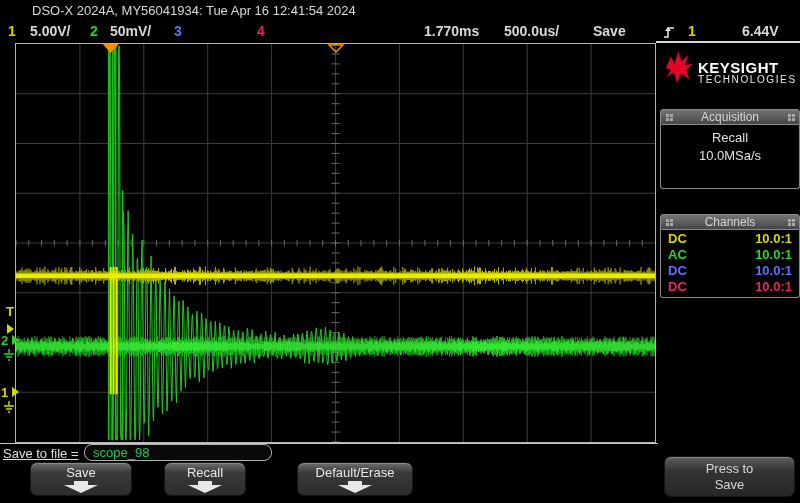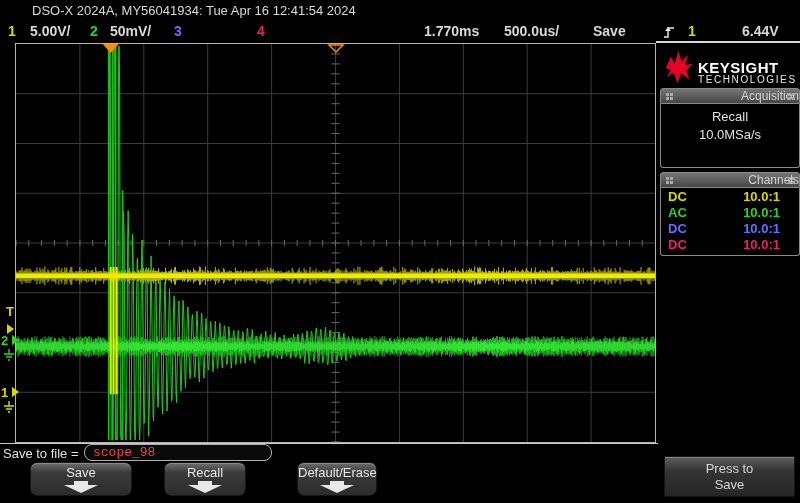--- a/index.html
+++ b/index.html
@@ -18,42 +18,42 @@
   
   .gmark { font-size:13px; font-weight:bold; line-height:12px; }
   .tri-right { width:0; height:0; border-top:5px solid transparent; border-bottom:5px solid transparent; display:inline-block; }
   
   .panel { left:660px; top:44px; width:140px; }
   .logo-row { display:flex; align-items:center; gap:4px; padding:4px 2px 3px 4px; }
   .logo-text .big { font-size:15px; font-weight:bold; color:#fff; letter-spacing:0.5px; line-height:15px;margin-top:12px; }
   .logo-text .small { font-size:10px; color:#e8e8e8; letter-spacing:1.6px; line-height:10px; }
   .sec-head { position:relative; height:16px; background:linear-gradient(#757575,#464646);
               border:1px solid #8a8a8a; border-radius:3px 3px 0 0; color:#d4d4d4; font-size:12px;
-              text-align:right; line-height:14px; }
+              text-align:center; line-height:14px;margin-top:21px; }
   .grip { position:absolute; top:4px; width:3px; height:3px; background:#aaa;
           box-shadow:4px 0 #aaa, 0 4px #aaa, 4px 4px #aaa; }
   .grip.l { left:5px; } .grip.r { right:8px; }
   .sec-body { background:#000; border:1px solid #8a8a8a; border-top:none; border-radius:0 0 3px 3px; }
   .acq-body { height:64px; text-align:center; color:#e0e0e0; font-size:13px; padding-top:4px; }
   .acq-body div { line-height:18px; }
-  .chan-body { padding:1px 12px 2px 0; }
+  .chan-body { padding:1px 0 2px 0; }
   .chan-row { display:flex; justify-content:space-between; padding:0 7px; font-size:13px;
               font-weight:bold; line-height:16px; }
   
-  .savelabel { left:3px; top:446px; font-size:13px; color:#e0e0e0; }
+  .savelabel { left:3px; top:446px; font-size:13px; color:#e0e0e0;text-decoration:underline; }
   .fileinput { left:84px; top:444px; width:188px; height:17px; background:#0a0a0a;
-               border:1px solid #b0b0b0; border-radius:8px; color:#ef4444;
-               font-family:Liberation Mono, monospace; font-size:13px; line-height:15px; padding-left:8px; }
+               border:1px solid #b0b0b0; border-radius:8px; color:#22c55e;
+               font-family:Liberation Sans, sans-serif; font-size:13px; line-height:15px; padding-left:8px; }
   .softkey { top:462px; height:34px; border-radius:7px; border:1px solid #161616;
              background:linear-gradient(#6e6e6e,#3a3a3a 30%,#2c2c2c);
              color:#e8e8e8; font-size:13px; text-align:center; cursor:pointer;
              box-shadow:inset 0 1px 0 #8a8a8a; }
   .softkey .lbl { margin-top:2px; }
   .softkey .arr { margin-top:1px; }
-  .pressbtn { left:664px; top:456px; width:131px; height:41px; border-radius:1px; border:1px solid #161616;
+  .pressbtn { left:664px; top:456px; width:131px; height:41px; border-radius:7px; border:1px solid #161616;
               background:linear-gradient(#5f5f5f,#343434 35%,#262626);
               color:#d6d6d6; font-size:13px; text-align:center; line-height:16px; padding-top:4px;
               box-shadow:inset 0 1px 0 #808080; cursor:pointer; }
 </style>
 </head>
 <body>
 
 <div class="screen">
 
   <div class="abs titlebar">DSO-X 2024A, MY56041934: Tue Apr 16 12:41:54 2024</div>
@@ -179,21 +179,21 @@
     </div>
   </div>
   <div class="abs softkey" style="left:164px;width:82px;">
     <div class="lbl">Recall</div>
     <div class="arr">
       <svg width="34" height="12" viewBox="0 0 34 12">
           <polygon points="10,0 24,0 24,4 34,4 17,12 0,4 10,4" fill="#e8e8e8"></polygon>
         </svg>
     </div>
   </div>
-  <div class="abs softkey" style="left:297px;width:80px;">
+  <div class="abs softkey" style="left:297px;width:116px;">
     <div class="lbl">Default/Erase</div>
     <div class="arr">
       <svg width="34" height="12" viewBox="0 0 34 12">
           <polygon points="10,0 24,0 24,4 34,4 17,12 0,4 10,4" fill="#e8e8e8"></polygon>
         </svg>
     </div>
   </div>
   <div class="abs pressbtn">
     <div>Press to</div>
     <div>Save</div>

